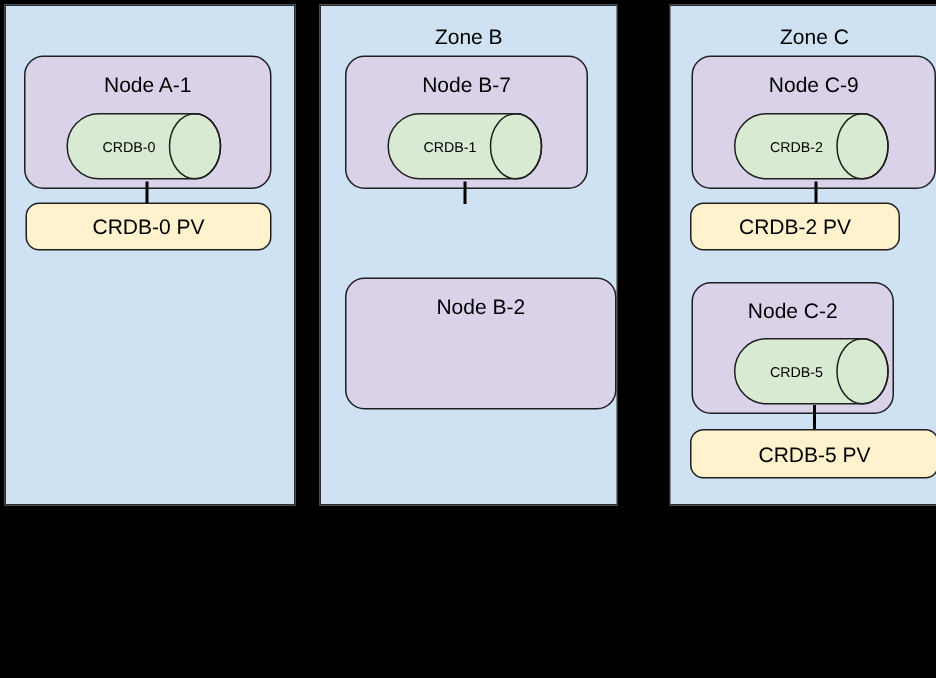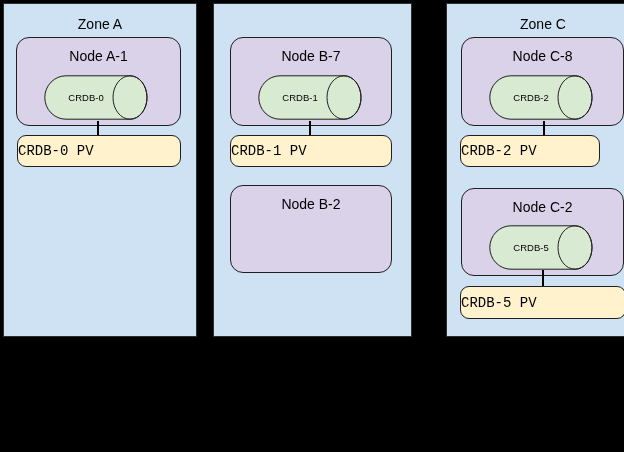--- a/index.html
+++ b/index.html
@@ -51,22 +51,22 @@
     top: 10px; left: 0; width: 100%;
     text-align: center;
     font-size: 14px;
     line-height: 16px;
   }
   .node-r1 { top: 33px; height: 89px; }
   .zone-a .node-r1 { left: 12px; width: 165px; }
   .zone-b .node-r1 { left: 16px; width: 162px; }
   .zone-c .node-r1 { left: 14px; width: 163px; }
 
-  .node-b2 { left: 16px; top: 181px; width: 162px; height: 88px; }
-  .node-c2 { left: 14px; top: 184px; width: 163px; height: 88px; }
+  .node-b2 { left: 16px; top: 181px; width: 181px; height: 88px; }
+  .node-c2 { left: 14px; top: 184px; width: 135px; height: 88px; }
 
   .cyl {
     position: absolute;
     left: 27px; top: 37px;
     width: 104px; height: 45px;
   }
   .cyl-body { fill: var(--db-fill); stroke: var(--border-color); stroke-width: 1; }
   .cyl-cap  { fill: none; stroke: var(--border-color); stroke-width: 1; }
   .cyl-label {
     font-family: "Liberation Sans", sans-serif;
@@ -84,73 +84,69 @@
   .zone-c .conn-r1 { left: 96px; }
   .conn-c2 { left: 95px; top: 266px; height: 17px; }
 
   .pv {
     position: absolute;
     background: var(--pv-fill);
     border: 1px solid var(--border-color);
     border-radius: 9px;
     display: flex;
     align-items: center;
-    justify-content: flex-start;
+    justify-content: center;
     font-size: 14px;
-    font-family: Liberation Mono, monospace;
   }
   .pv-r1 { top: 131px; height: 32px; }
   .zone-a .pv-r1 { left: 13px; width: 164px; }
   .zone-b .pv-r1 { left: 16px; width: 162px; }
   .zone-c .pv-r1 { left: 13px; width: 140px; }
   .pv-c2 { left: 13px; top: 282px; width: 166px; height: 33px; }
 </style>
 </head>
 <body>
 
 <div class="stage">
 
   <div class="zone zone-a">
-    <div class="zone-title">Zone A</div>
     <div class="node node-r1">
       <div class="node-title">Node A-1</div>
       <svg class="cyl" viewBox="0 0 104 45">
         <path class="cyl-body" d="M 22 0.8 L 86 0.8 A 17 21.7 0 0 1 86 44.2 L 22 44.2 A 21.2 21.7 0 0 1 22 0.8 Z"></path>
         <ellipse class="cyl-cap" cx="86" cy="22.5" rx="17" ry="21.7"></ellipse>
         <text class="cyl-label" x="42" y="26" text-anchor="middle">CRDB-0</text>
       </svg>
     </div>
     <div class="connector conn-r1"></div>
     <div class="pv pv-r1">
       <span>CRDB-0 PV</span>
     </div>
   </div>
 
   <div class="zone zone-b">
+    <div class="zone-title">Zone B</div>
     <div class="node node-r1">
       <div class="node-title">Node B-7</div>
       <svg class="cyl" viewBox="0 0 104 45">
         <path class="cyl-body" d="M 22 0.8 L 86 0.8 A 17 21.7 0 0 1 86 44.2 L 22 44.2 A 21.2 21.7 0 0 1 22 0.8 Z"></path>
         <ellipse class="cyl-cap" cx="86" cy="22.5" rx="17" ry="21.7"></ellipse>
         <text class="cyl-label" x="42" y="26" text-anchor="middle">CRDB-1</text>
       </svg>
     </div>
     <div class="connector conn-r1"></div>
-    <div class="pv pv-r1">
-      <span>CRDB-1 PV</span>
-    </div>
     <div class="node node-b2">
       <div class="node-title">Node B-2</div>
     </div>
   </div>
 
   <div class="zone zone-c">
     <div class="zone-title">Zone C</div>
     <div class="node node-r1">
-      <div class="node-title">Node C-8</div>
+      <div class="node-title">Node C-9</div>
       <svg class="cyl" viewBox="0 0 104 45">
         <path class="cyl-body" d="M 22 0.8 L 86 0.8 A 17 21.7 0 0 1 86 44.2 L 22 44.2 A 21.2 21.7 0 0 1 22 0.8 Z"></path>
         <ellipse class="cyl-cap" cx="86" cy="22.5" rx="17" ry="21.7"></ellipse>
         <text class="cyl-label" x="42" y="26" text-anchor="middle">CRDB-2</text>
       </svg>
     </div>
     <div class="connector conn-r1"></div>
     <div class="pv pv-r1">
       <span>CRDB-2 PV</span>
     </div>

